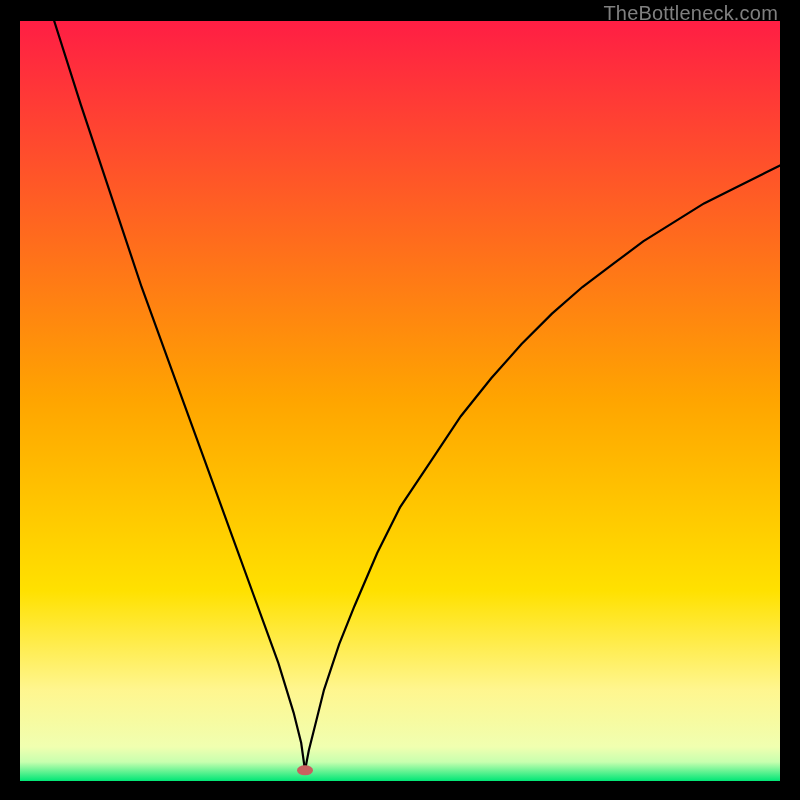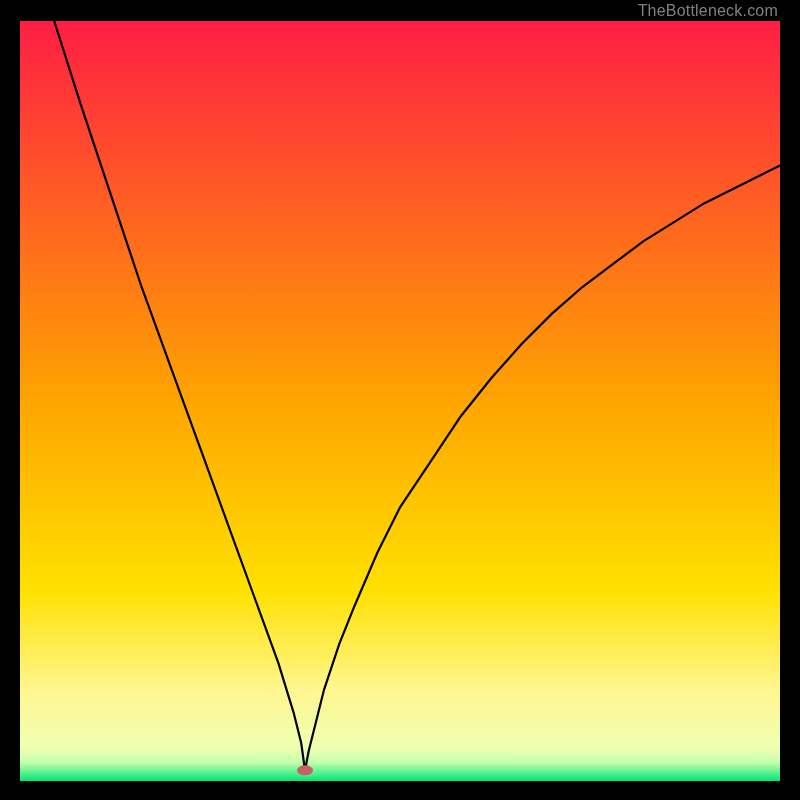--- a/index.html
+++ b/index.html
@@ -16,21 +16,21 @@
     top: 21px;
     width: 760px;
     height: 760px;
     overflow: hidden;
   }
   .watermark {
     position: absolute;
     top: 2px;
     right: 22px;
     font-family: Arial, Helvetica, sans-serif;
-    font-size: 16px;
+    font-size: 20px;
     color: #808080;
     letter-spacing: 0.2px;
     z-index: 3;
   }
   svg {
     display: block;
   }
 </style>
 </head>
 <body>

